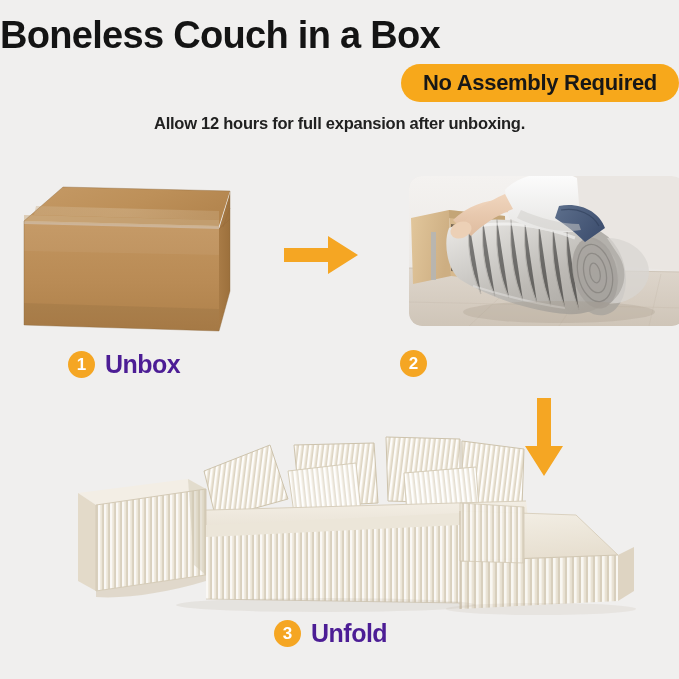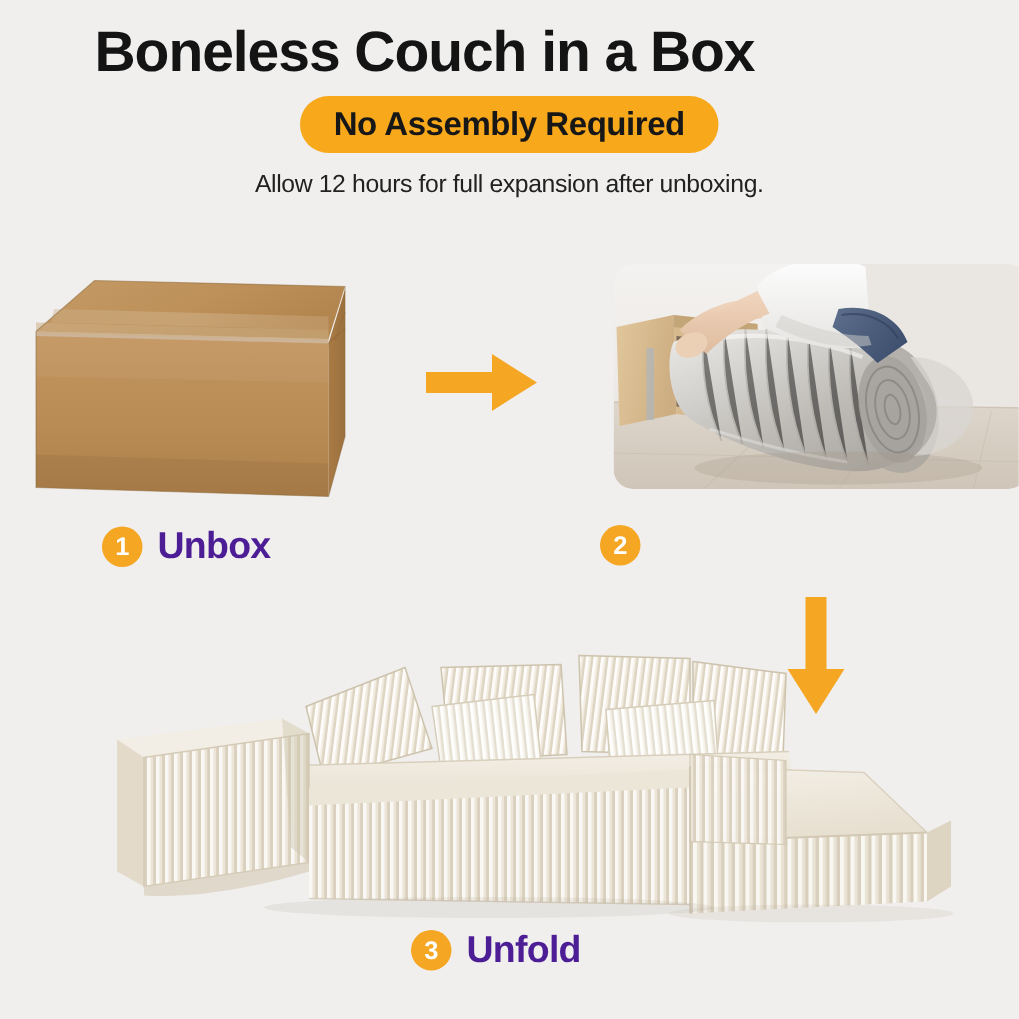--- a/index.html
+++ b/index.html
@@ -8,41 +8,40 @@
     width: 679px; height: 679px;
     font-family: "Liberation Sans", sans-serif;
     background: #f0efee;
     overflow: hidden;
   }
   #page { position: relative; width: 679px; height: 679px; background: #f0efee; }
 
   
   .title {
     position: absolute; top: 14px; left: 0; width: 566px;
-    text-align: center;
     font-size: 38px; font-weight: 700; letter-spacing: -0.7px;
     color: #141414; line-height: 1.12;
   }
   .badge-wrap {
     position: absolute; top: 64px; left: 0; width: 679px;
-    text-align: center;
+    text-align: right;
   }
   .badge {
     display: inline-block;
     background: #f7a81b;
     color: #171717;
     font-size: 22px; font-weight: 700; letter-spacing: -0.3px;
     padding: 6px 22px 7px 22px;
     border-radius: 20px;
     line-height: 1.15;
   }
   .subtitle {
     position: absolute; top: 114px; left: 0; width: 679px;
     text-align: center;
-    font-size: 16.5px; font-weight: 400; letter-spacing: -0.25px;
+    font-size: 16.5px; font-weight: 700; letter-spacing: -0.25px;
     color: #212121;
   }
 
   
   .step-label { position: absolute; display: flex; align-items: center; gap: 10px; }
   .step-num {
     width: 27px; height: 27px; border-radius: 50%;
     background: #f5a623;
     color: #ffffff;
     font-size: 17px; font-weight: 700;

